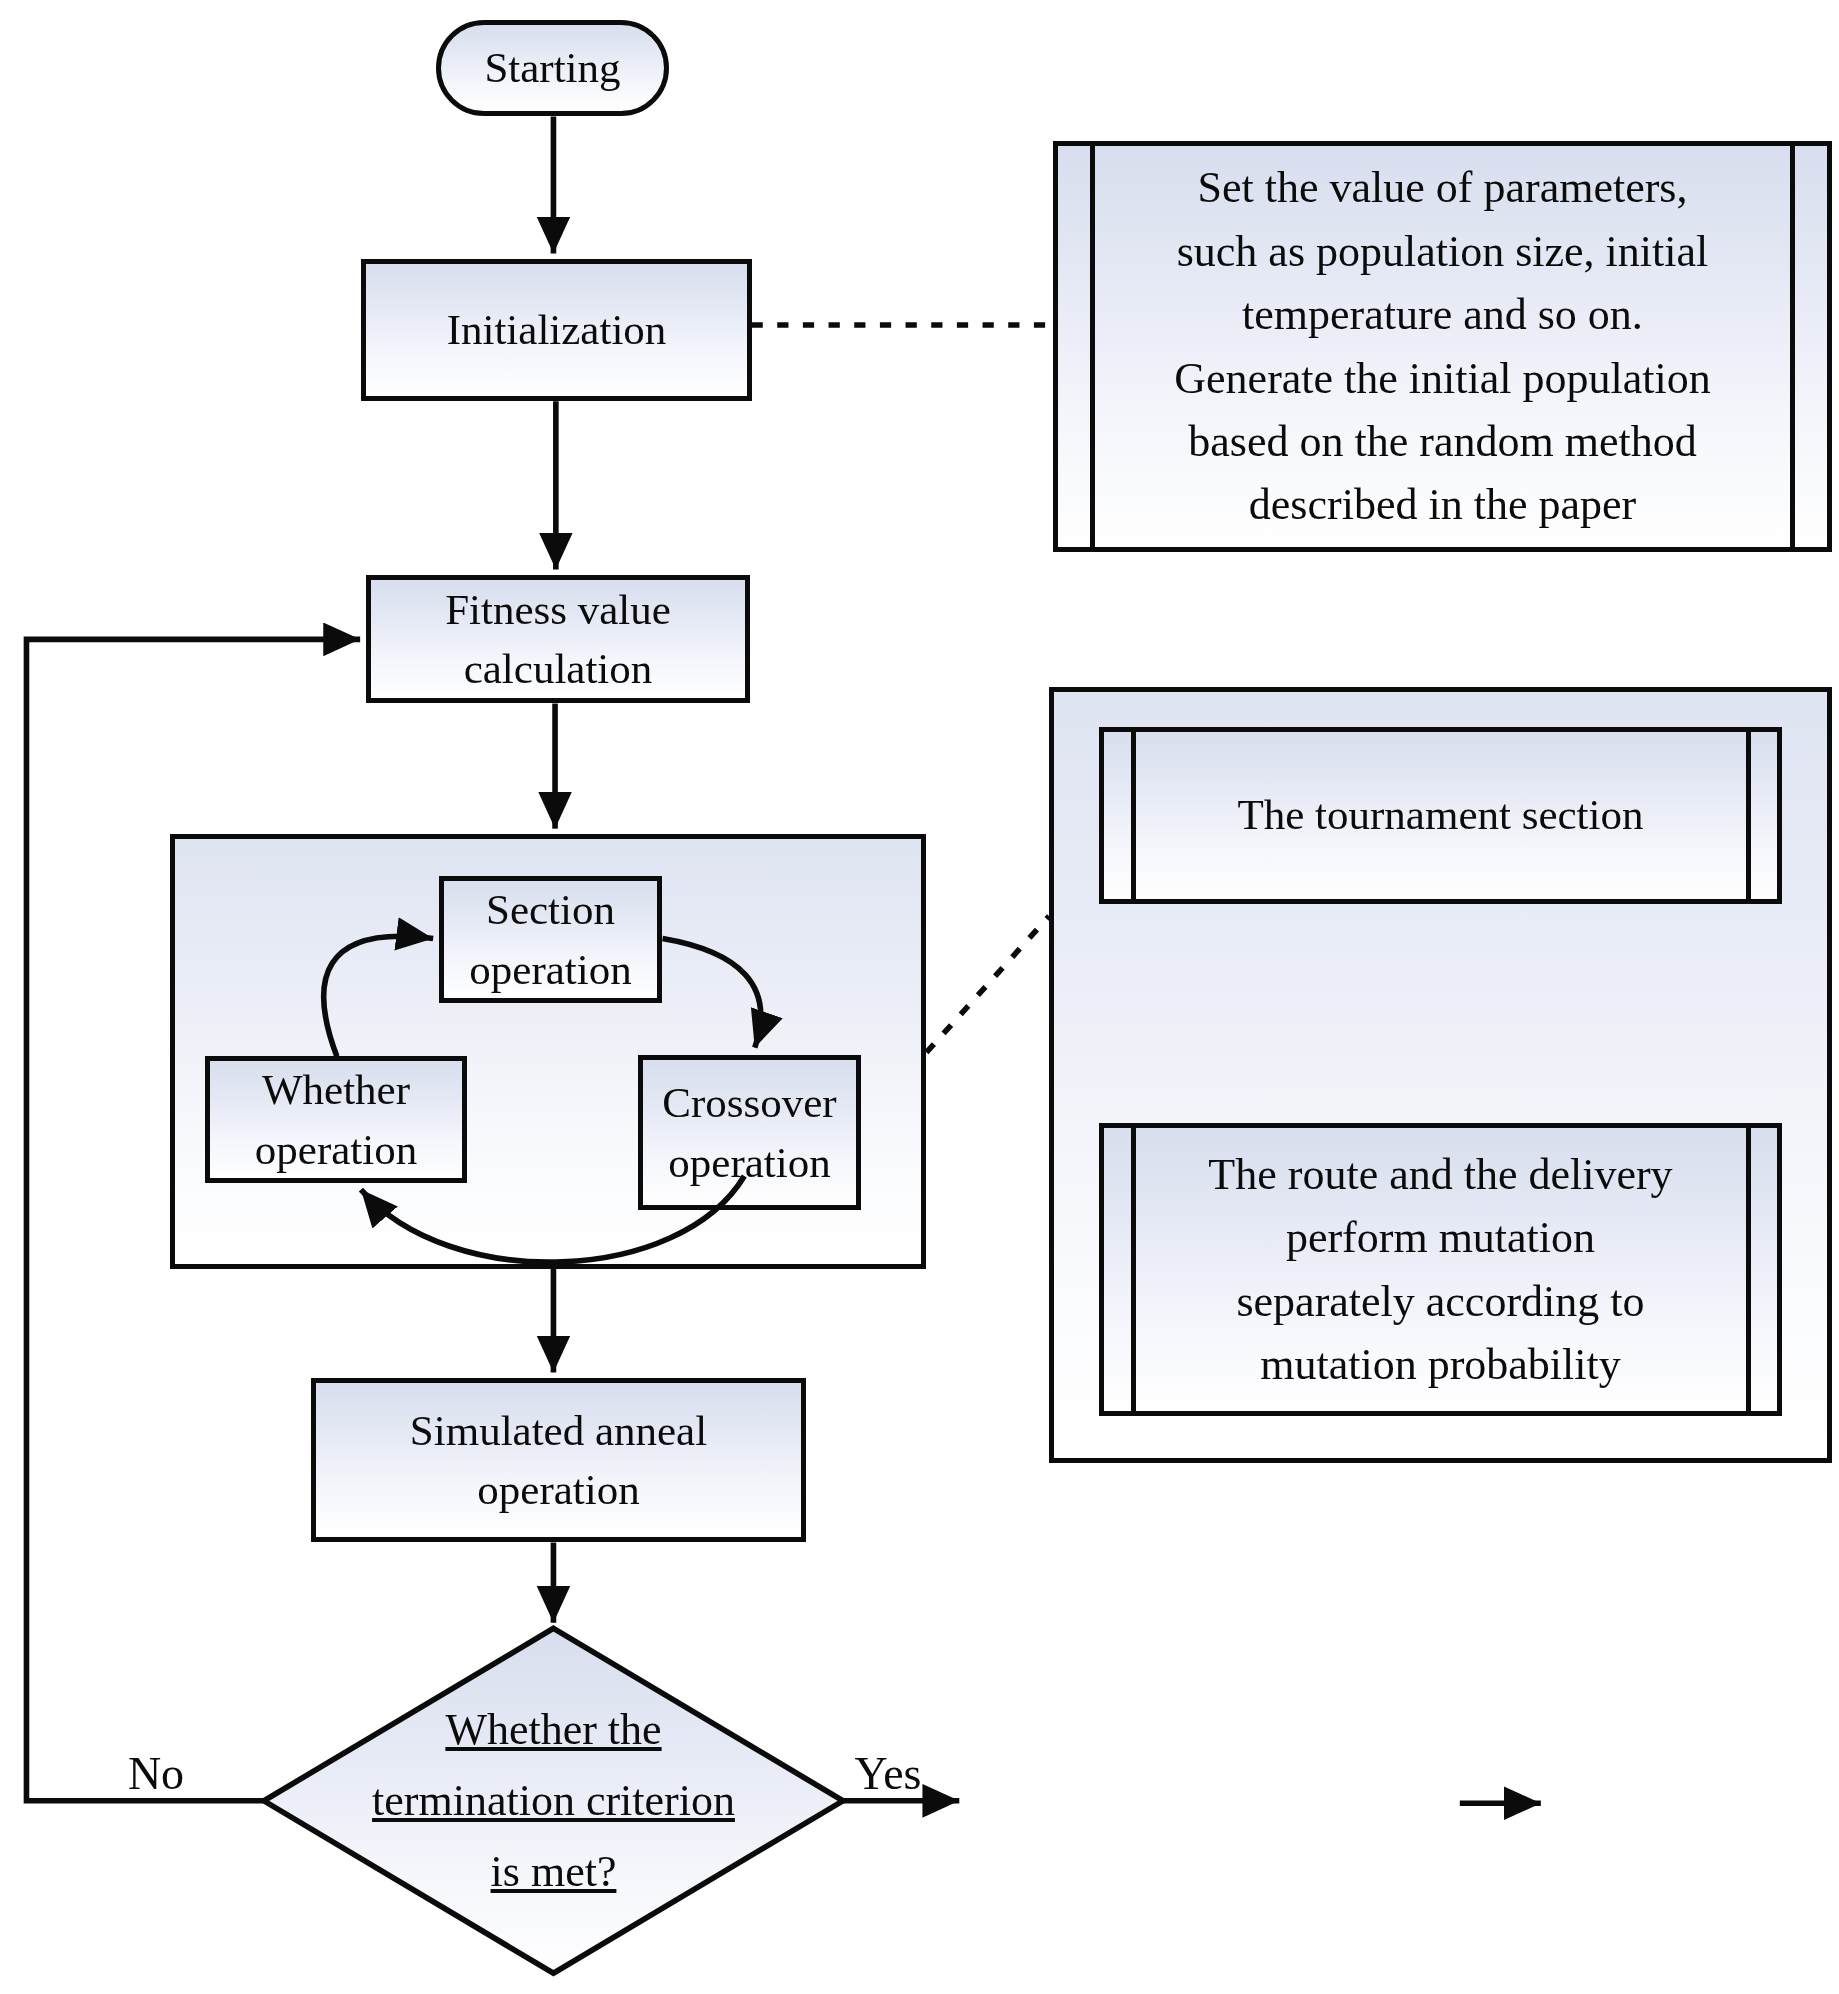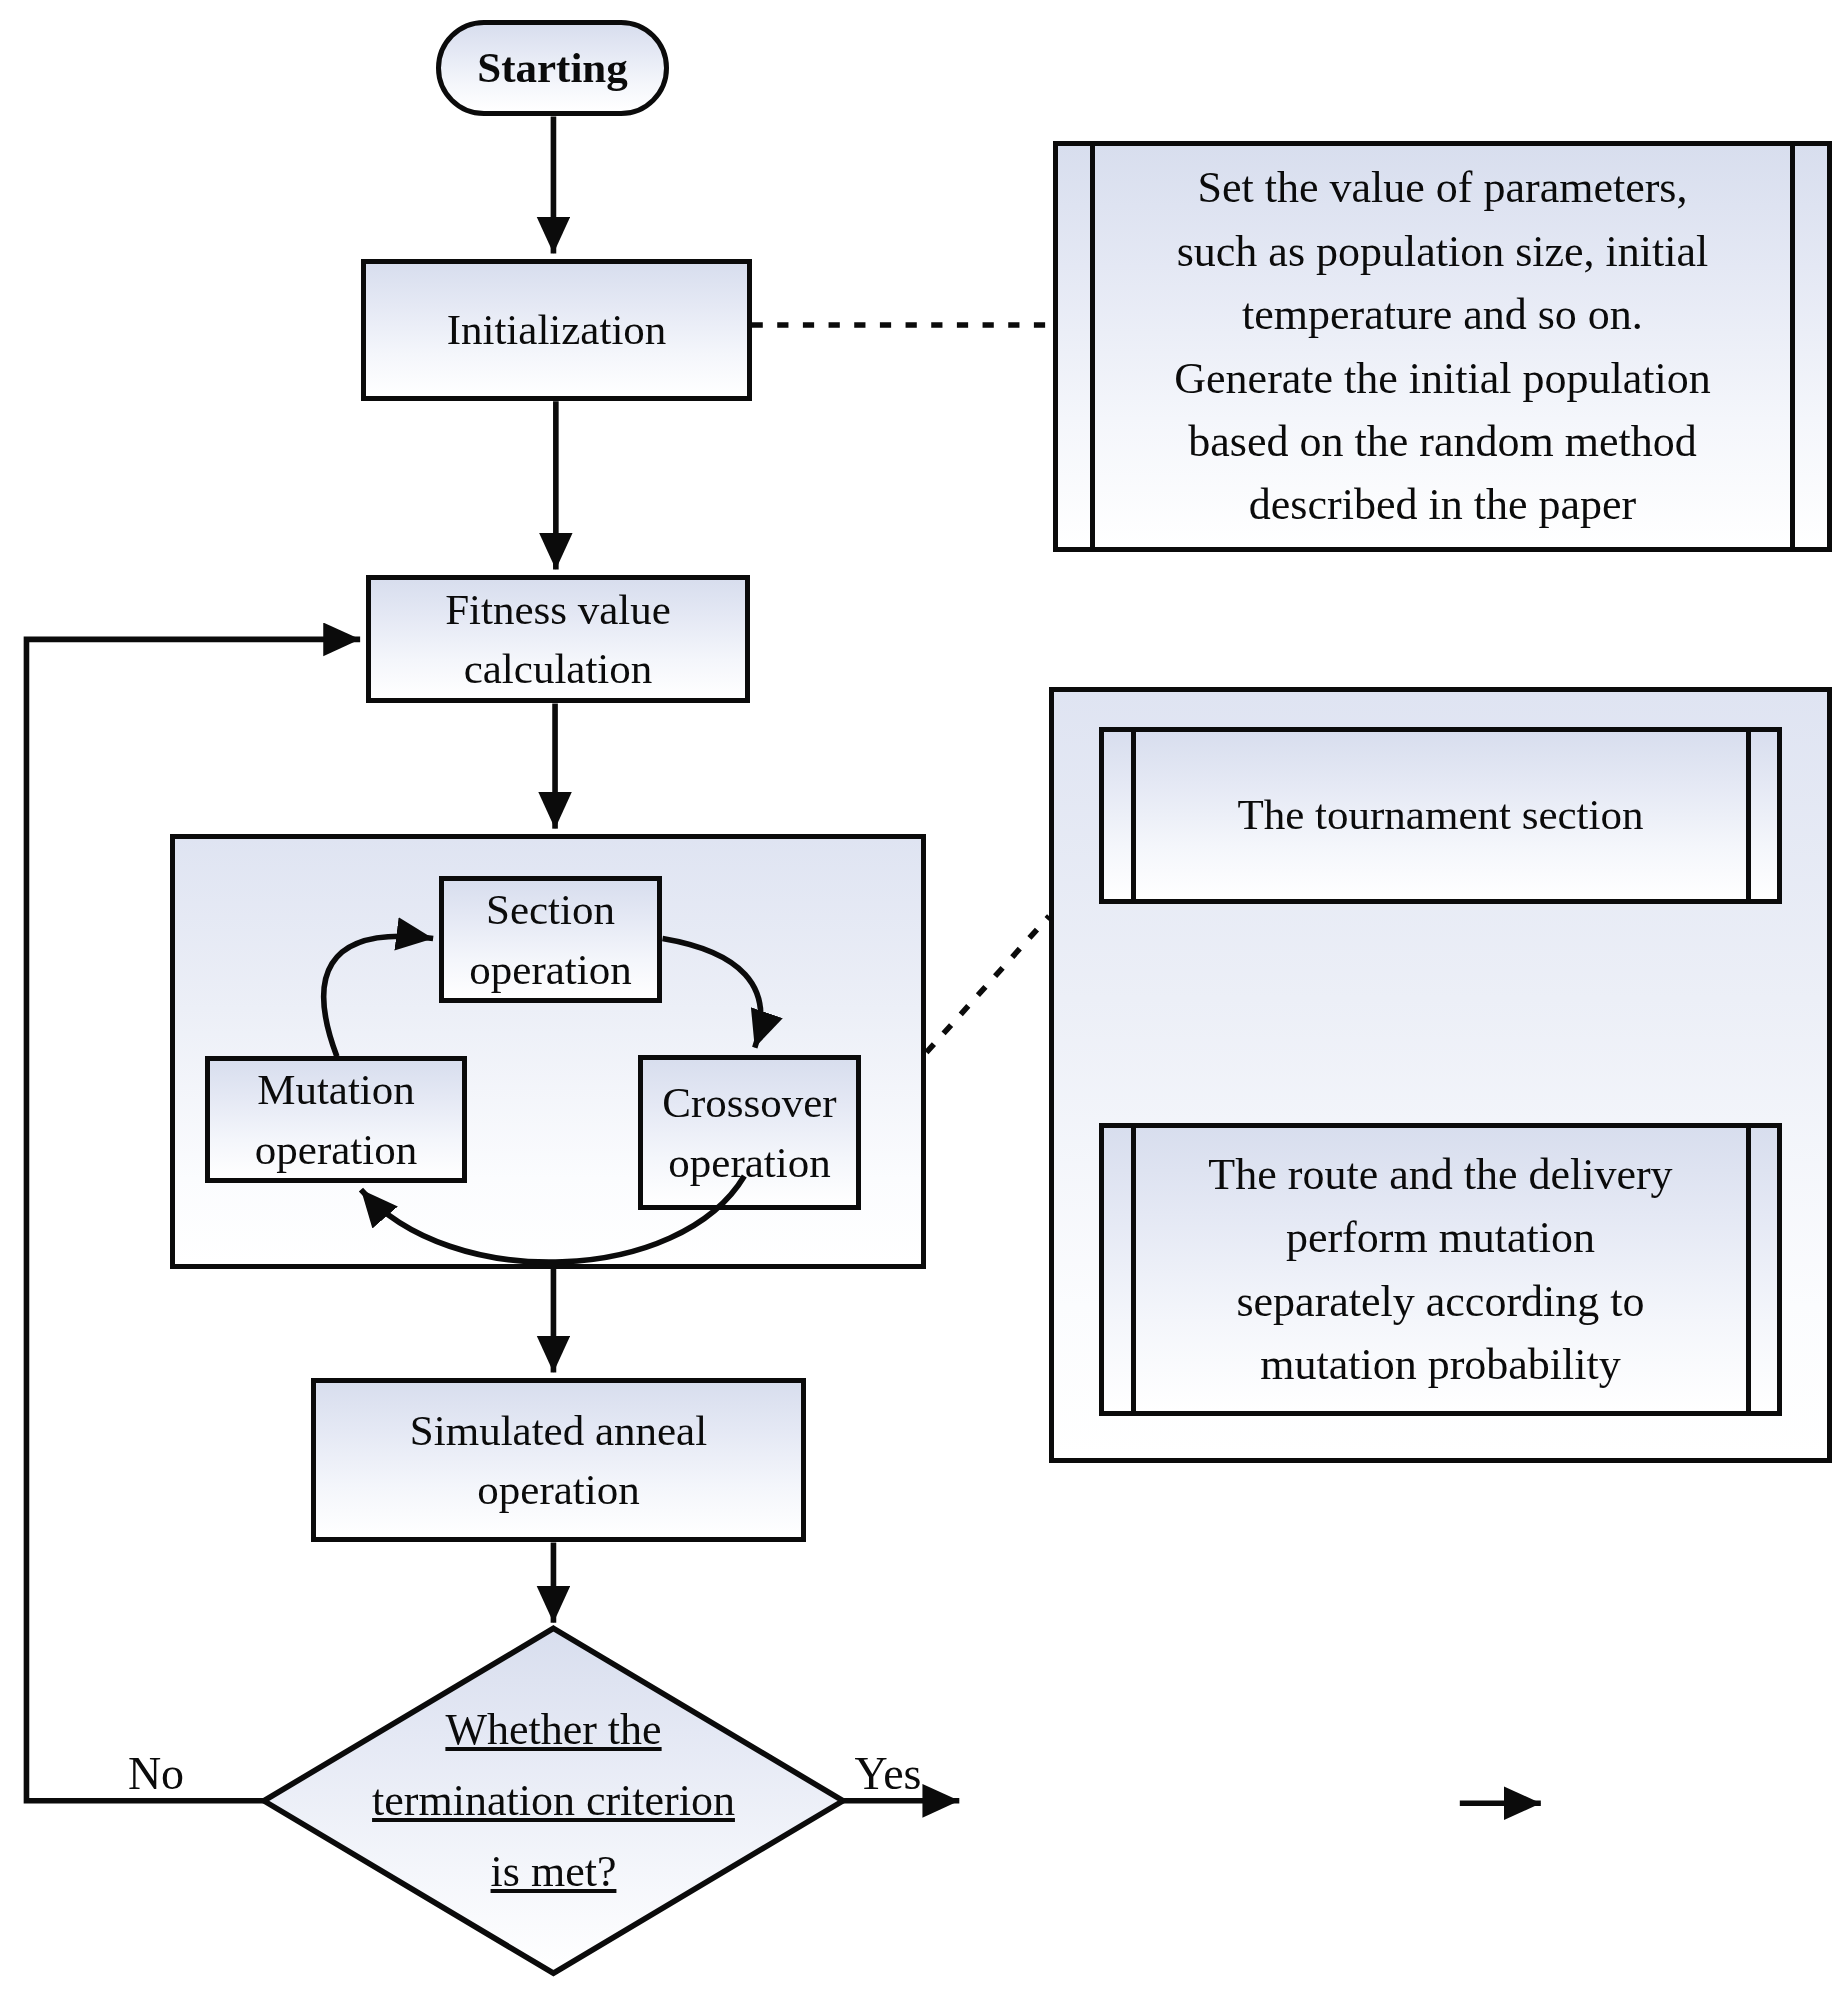--- a/index.html
+++ b/index.html
@@ -62,21 +62,21 @@
         <stop offset="0" stop-color="#d8deee"></stop>
         <stop offset="0.3" stop-color="#e4e8f4"></stop>
         <stop offset="0.7" stop-color="#f4f6fb"></stop>
         <stop offset="1" stop-color="#ffffff"></stop>
       </linearGradient>
     </defs>
     <polygon points="690,2030 1051,2245 690,2460 329,2245" fill="url(#nodeGrad)" stroke="#0b0b0b" stroke-width="7"></polygon>
   </svg>
 
   <div id="node-layer">
-    <div class="node" style="left:436px; top:20px; width:233px; height:96px; border-radius:48px;font-weight:bold;">
+    <div class="node" style="left:436px; top:20px; width:233px; height:96px; border-radius:48px;">
       <div class="label">Starting</div>
     </div>
 
     <div class="node" style="left:361px; top:259px; width:391px; height:142px;">
       <div class="label">Initialization</div>
     </div>
 
     <div class="node" style="left:1053px; top:135px; width:779px; height:411px;margin-top:6px;">
       <div class="bars wide"></div>
       <div class="label big">Set the value of parameters,
@@ -93,21 +93,21 @@
     </div>
 
     <div class="group" style="left:170px; top:834px; width:756px; height:435px;"></div>
 
     <div class="node" style="left:439px; top:876px; width:223px; height:127px;">
       <div class="label tight">Section
 operation</div>
     </div>
 
     <div class="node" style="left:205px; top:1056px; width:262px; height:127px;">
-      <div class="label tight">Mutation
+      <div class="label tight">Whether
 operation</div>
     </div>
 
     <div class="node" style="left:638px; top:1055px; width:223px; height:155px;">
       <div class="label tight">Crossover
 operation</div>
     </div>
 
     <div class="group" style="left:1049px; top:687px; width:783px; height:776px;"></div>
 

